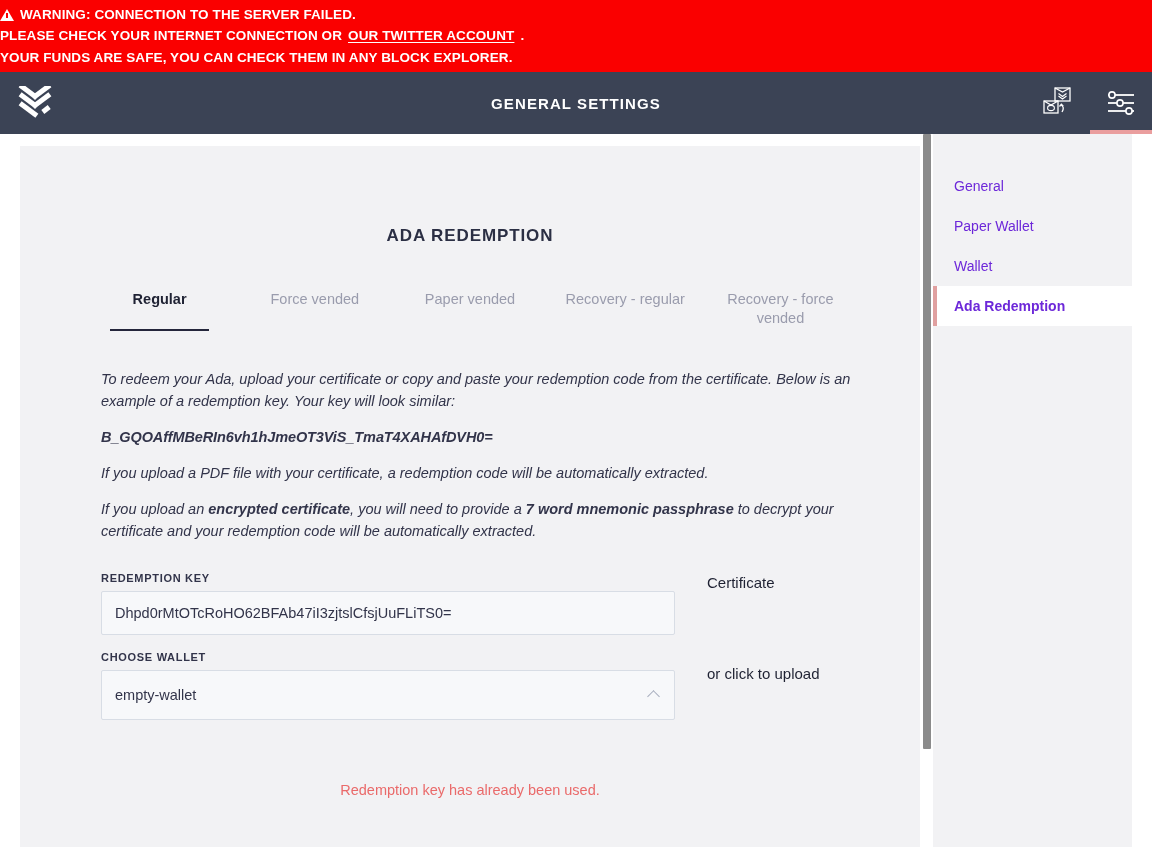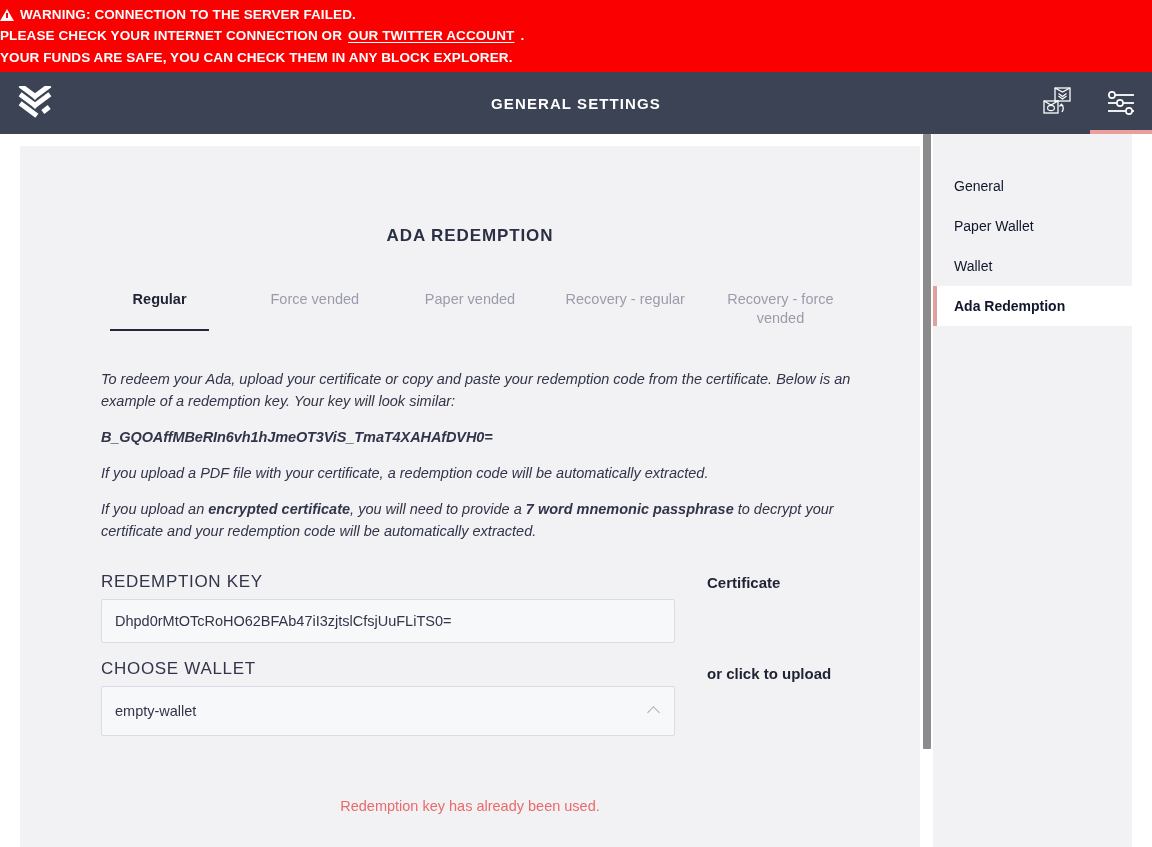--- a/index.html
+++ b/index.html
@@ -185,22 +185,22 @@
   }
   .instructions b { font-weight: bold; }
 
   
   .form-area {
     display: flex;
     padding: 16px 0 0 81px;
   }
   .form-left { width: 574px; }
   .field-label {
-    font-size: 17px;
-    font-weight: normal;
+    font-size: 11px;
+    font-weight: bold;
     letter-spacing: 0.7px;
     color: #32344a;
     margin-bottom: 7px;
   }
   .text-input {
     width: 574px;
     height: 44px;
     background: #f7f8fa;
     border: 1px solid #d8dde5;
     border-radius: 2px;
@@ -232,21 +232,20 @@
     border-left: 1.6px solid #a7adbd;
     border-top: 1.6px solid #a7adbd;
     transform: rotate(45deg);
     margin-top: 3px;
   }
 
   .form-right {
     padding-left: 32px;
     padding-top: 2px;
     width: 240px;
-    font-weight: bold;
   }
   .cert-title {
     font-size: 15px;
     color: #1f2233;
     margin-bottom: 74px;
   }
   .cert-upload {
     font-size: 15px;
     color: #1f2233;
     cursor: pointer;
@@ -287,21 +286,21 @@
     height: 713px;
     background: #f2f2f4;
     padding-top: 32px;
   }
   .side-item {
     height: 40px;
     display: flex;
     align-items: center;
     padding-left: 21px;
     font-size: 14px;
-    color: #0f172a;
+    color: #6d28d9;
     cursor: pointer;
     position: relative;
   }
   .side-item.active {
     background: #ffffff;
     font-weight: bold;
   }
   .side-item.active::before {
     content: "";
     position: absolute;

